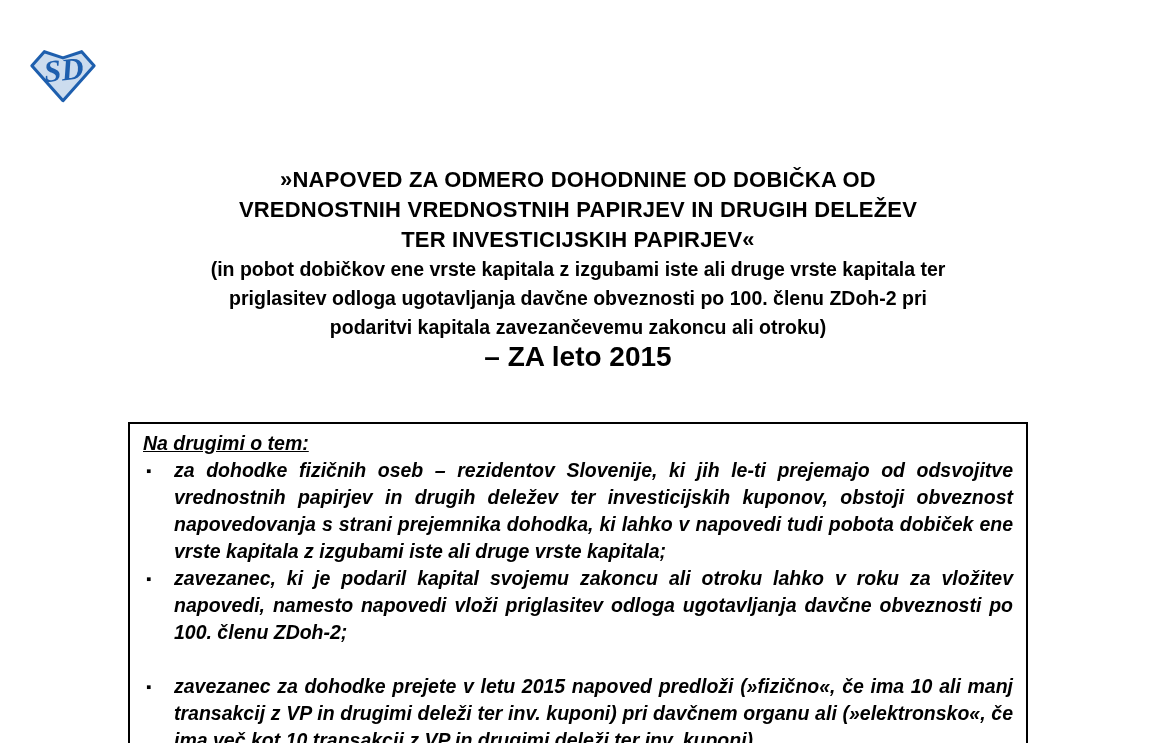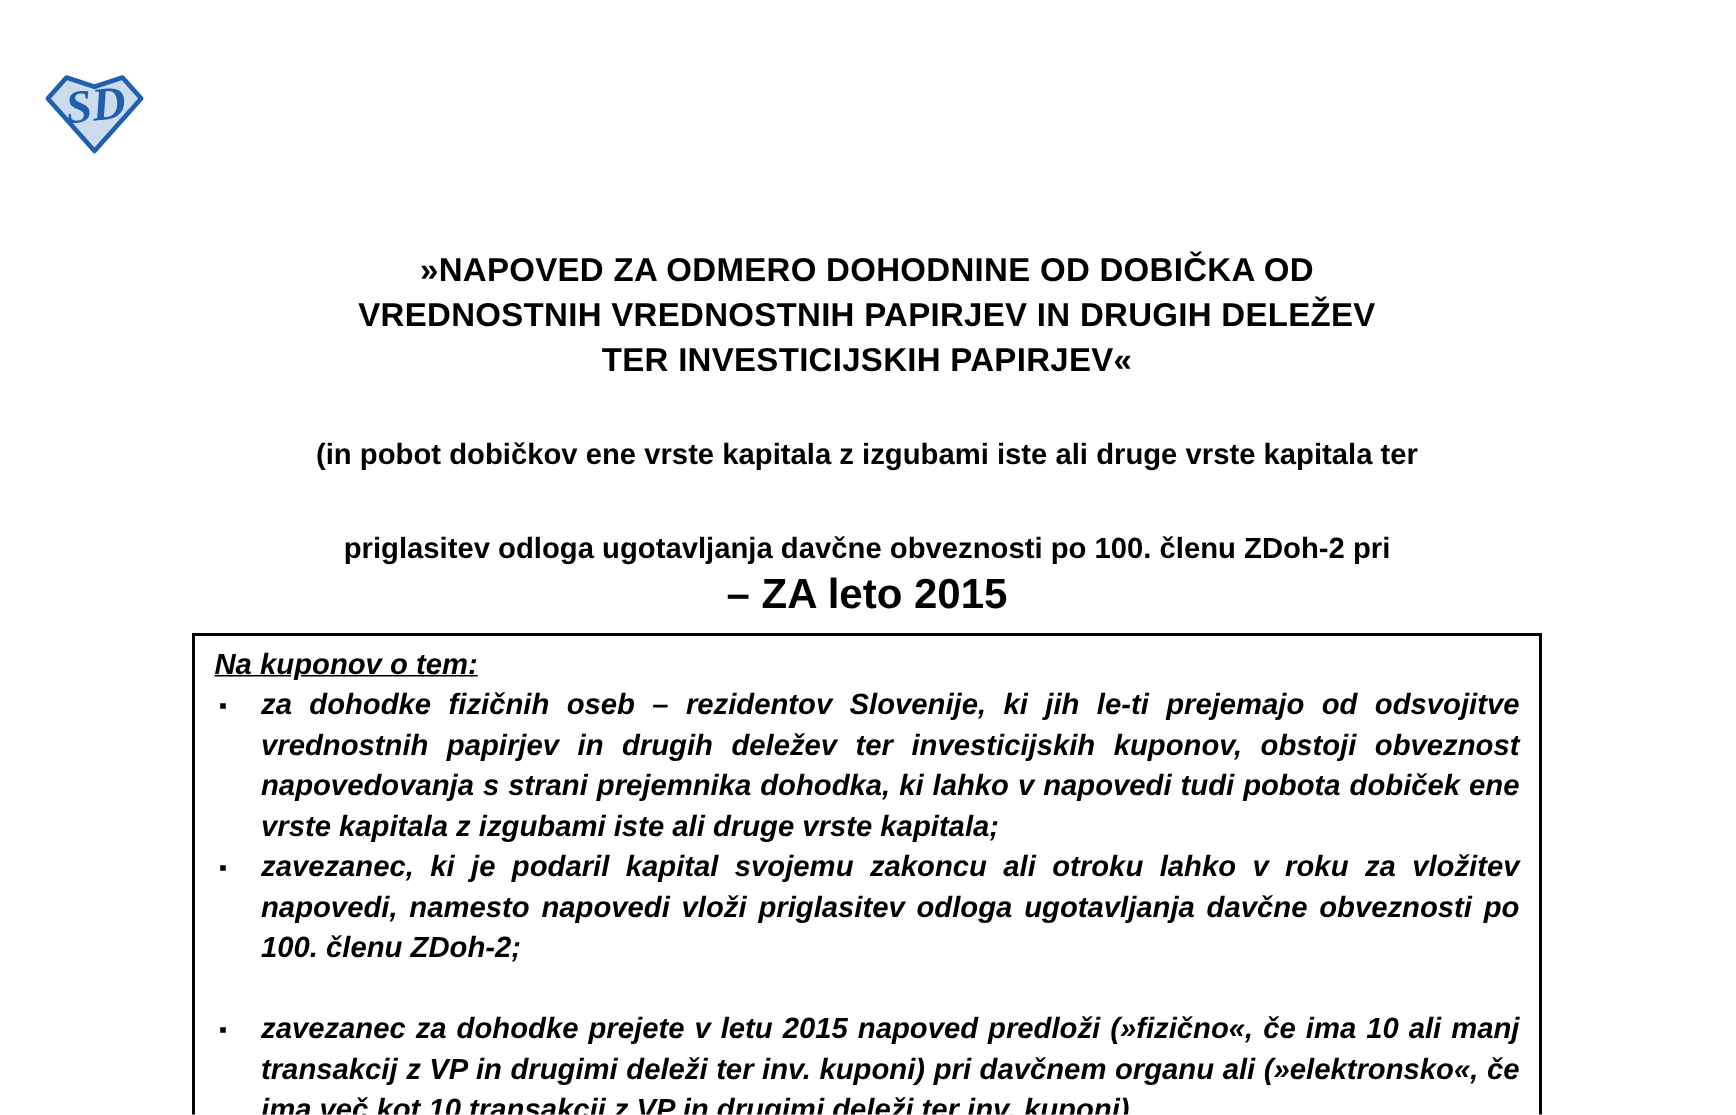--- a/index.html
+++ b/index.html
@@ -41,21 +41,20 @@
     font-weight: bold;
     line-height: 30px;
     letter-spacing: 0.2px;
     white-space: nowrap;
   }
   .subtitle-line {
     font-size: 19.5px;
     font-weight: bold;
     line-height: 29px;
     white-space: nowrap;
-    margin-top: 34px;
   }
   .year-line {
     font-size: 28px;
     font-weight: bold;
     line-height: 30px;
   }
   
   .summary-box {
     position: absolute;
     left: 128px;
@@ -109,25 +108,26 @@
     <path d="M5 25 L21 7 L45 15 L69 7 L85 25 L45 70 Z" fill="#ccdcee" stroke="#1e5fae" stroke-width="4" stroke-linejoin="round"></path>
     <text x="47" y="44" text-anchor="middle" font-family="Liberation Serif, serif" font-size="40" font-style="italic" font-weight="bold" fill="#1e5fae" transform="rotate(-6 45 40)">SD</text>
   </svg>
 
   <header class="title-block">
     <div class="title-line">»NAPOVED ZA ODMERO DOHODNINE OD DOBIČKA OD</div>
     <div class="title-line">VREDNOSTNIH VREDNOSTNIH PAPIRJEV IN DRUGIH DELEŽEV</div>
     <div class="title-line">TER INVESTICIJSKIH PAPIRJEV«</div>
     <div class="subtitle-line">(in pobot dobičkov ene vrste kapitala z izgubami iste ali druge vrste kapitala ter</div>
     <div class="subtitle-line">priglasitev odloga ugotavljanja davčne obveznosti po 100. členu ZDoh-2 pri</div>
+    <div class="subtitle-line">podaritvi kapitala zavezančevemu zakoncu ali otroku)</div>
     <div class="year-line">– ZA leto 2015</div>
   </header>
 
   <section class="summary-box">
-    <div class="box-heading">Na kuponov o tem:</div>
+    <div class="box-heading">Na drugimi o tem:</div>
     <ul class="bullet-list">
       <li class="bullet-item">
         <span class="marker">▪</span>
         <span>za dohodke fizičnih oseb – rezidentov Slovenije, ki jih le-ti prejemajo od odsvojitve vrednostnih papirjev in drugih deležev ter investicijskih kuponov, obstoji obveznost napovedovanja s strani prejemnika dohodka, ki lahko v napovedi tudi pobota dobiček ene vrste kapitala z izgubami iste ali druge vrste kapitala;</span>
       </li>
       <li class="bullet-item">
         <span class="marker">▪</span>
         <span>zavezanec, ki je podaril kapital svojemu zakoncu ali otroku lahko v roku za vložitev napovedi, namesto napovedi vloži priglasitev odloga ugotavljanja davčne obveznosti po 100. členu ZDoh-2;</span>
       </li>
       <li class="bullet-item gap-before">

